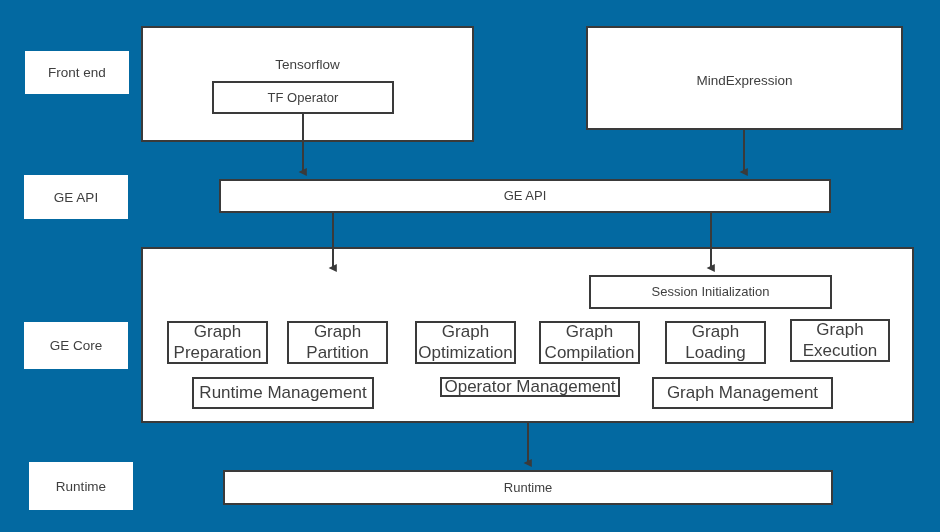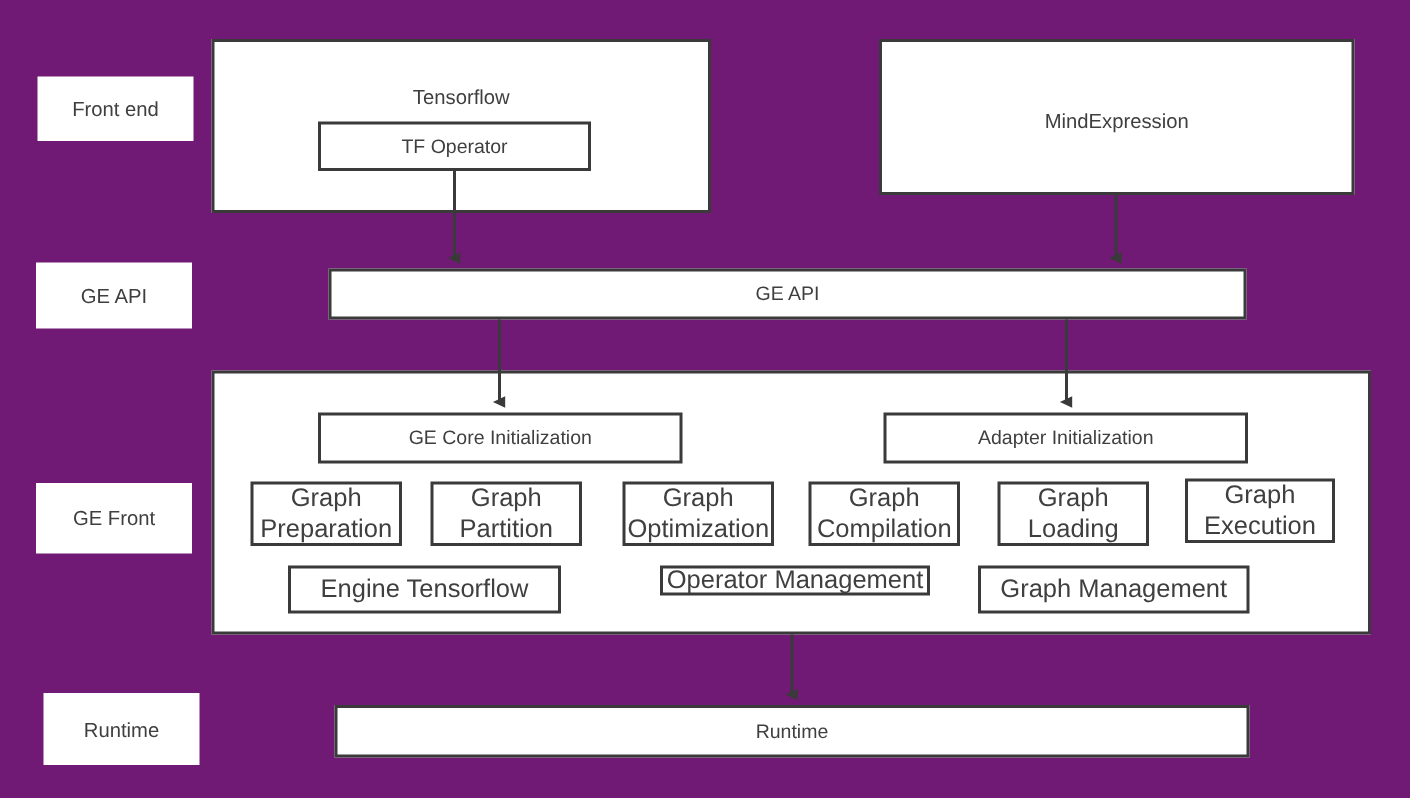--- a/index.html
+++ b/index.html
@@ -4,21 +4,21 @@
 <style>
   html, body {
     margin: 0;
     padding: 0;
     background: #000000;
   }
   #canvas {
     position: relative;
     width: 940px;
     height: 532px;
-    background: #701a75;
+    background: #0369a1;
     font-family: "Liberation Sans", sans-serif;
     overflow: hidden;
   }
   .box {
     position: absolute;
     box-sizing: border-box;
     background: #ffffff;
     border: 2px solid #3a3a3a;
     color: #3f3f3f;
     display: flex;
@@ -72,55 +72,54 @@
 </style>
 </head>
 <body>
 
 <div id="canvas">
 
   <div class="stage-label" style="left:25px; top:51px; width:104px; height:43px;">Front end</div>
 
   <div class="stage-label" style="left:24px; top:175px; width:104px; height:44px;">GE API</div>
 
-  <div class="stage-label" style="left:24px; top:322px; width:104px; height:47px;">GE Front</div>
+  <div class="stage-label" style="left:24px; top:322px; width:104px; height:47px;">GE Core</div>
 
   <div class="stage-label" style="left:29px; top:462px; width:104px; height:48px;">Runtime</div>
 
   <div class="panel" style="left:141px; top:26px; width:333px; height:116px;">
     <div class="panel-title" style="top:29px;">Tensorflow</div>
   </div>
   <div class="box widebox" style="left:212px; top:81px; width:182px; height:33px;">TF Operator</div>
 
   <div class="panel" style="left:586px; top:26px; width:317px; height:104px;">
     <div class="panel-title" style="top:45px;">MindExpression</div>
   </div>
 
   <div class="box widebox" style="left:219px; top:179px; width:612px; height:34px;">GE API</div>
 
   <div class="panel" style="left:141px; top:247px; width:773px; height:176px;"></div>
 
-  <div class="box widebox" style="left:212px; top:275px; width:243px; height:34px;">GE Core Initialization</div>
 
-  <div class="box widebox" style="left:589px; top:275px; width:243px; height:34px;">Adapter Initialization</div>
+  <div class="box widebox" style="left:589px; top:275px; width:243px; height:34px;">Session Initialization</div>
 
   <div class="box leafbox" style="left:167px; top:321px; width:101px; height:43px; white-space:pre-line;">Graph
 Preparation</div>
   <div class="box leafbox" style="left:287px; top:321px; width:101px; height:43px; white-space:pre-line;">Graph
 Partition</div>
   <div class="box leafbox" style="left:415px; top:321px; width:101px; height:43px; white-space:pre-line;">Graph
 Optimization</div>
   <div class="box leafbox" style="left:539px; top:321px; width:101px; height:43px; white-space:pre-line;">Graph
 Compilation</div>
   <div class="box leafbox" style="left:665px; top:321px; width:101px; height:43px; white-space:pre-line;">Graph
 Loading</div>
   <div class="box leafbox" style="left:790px; top:319px; width:100px; height:43px; white-space:pre-line;">Graph
 Execution</div>
 
-  <div class="box leafbox" style="left:192px; top:377px; width:182px; height:32px;">Engine Tensorflow</div>
+  <div class="box leafbox" style="left:192px; top:377px; width:182px; height:32px;">Runtime Management</div>
   <div class="box leafbox" style="left:440px; top:377px; width:180px; height:20px;">Operator Management</div>
   <div class="box leafbox" style="left:652px; top:377px; width:181px; height:32px;">Graph Management</div>
 
   <div class="box widebox" style="left:223px; top:470px; width:610px; height:35px;">Runtime</div>
 
   <svg class="arrows" viewBox="0 0 940 532">
     <defs>
       <marker id="ah" markerWidth="9" markerHeight="9" refX="4.5" refY="4.2" orient="auto" markerUnits="userSpaceOnUse">
         <path d="M0.6,0.4 L8.4,0.4 L4.5,8.6 z" fill="#3a3a3a"></path>
       </marker>

